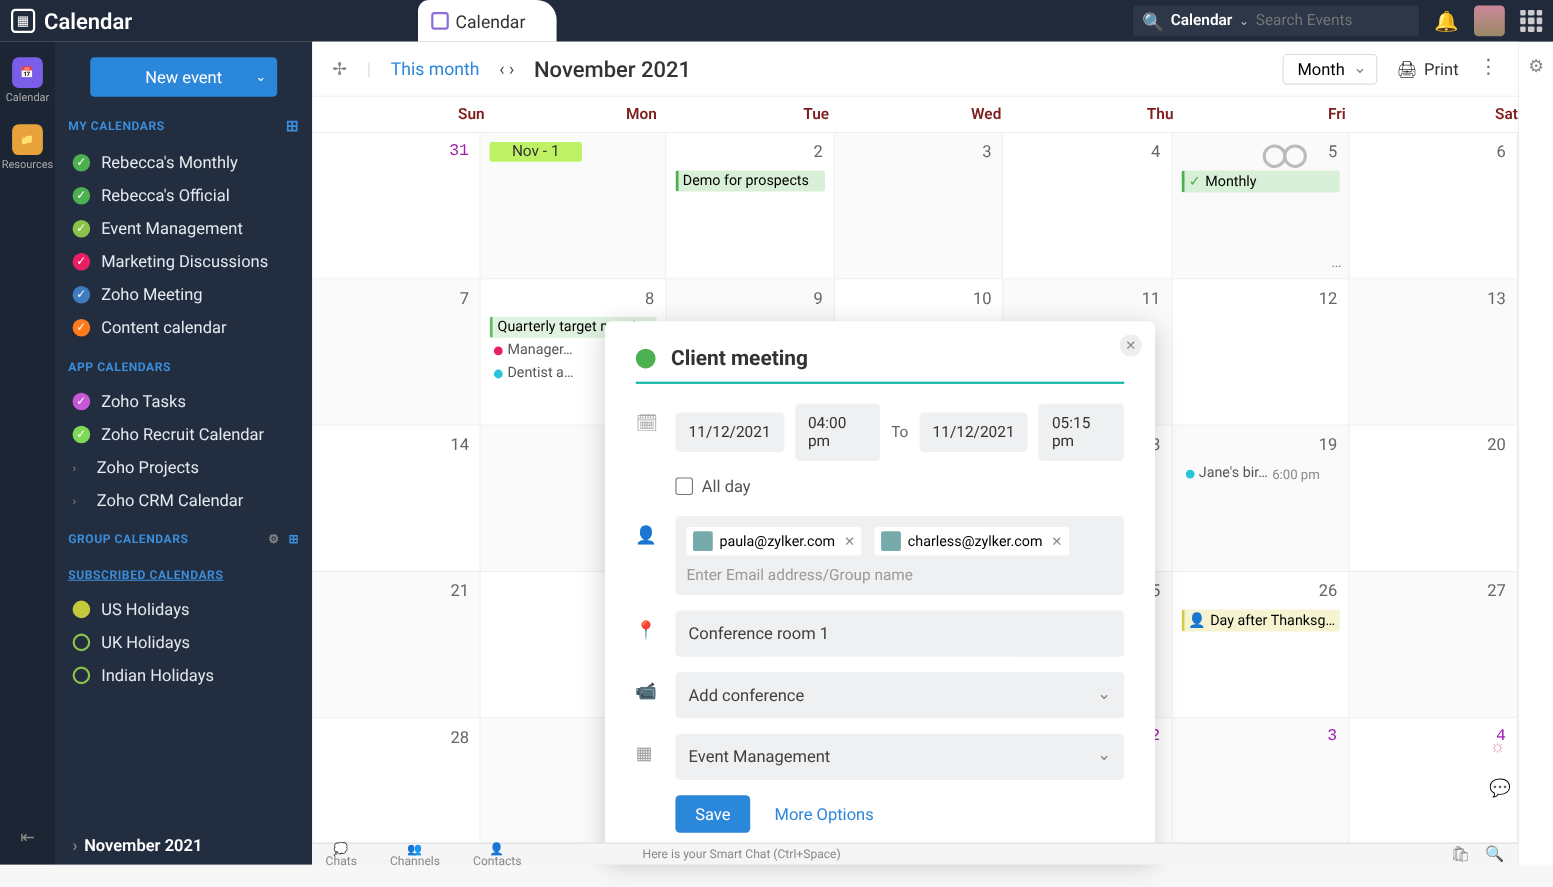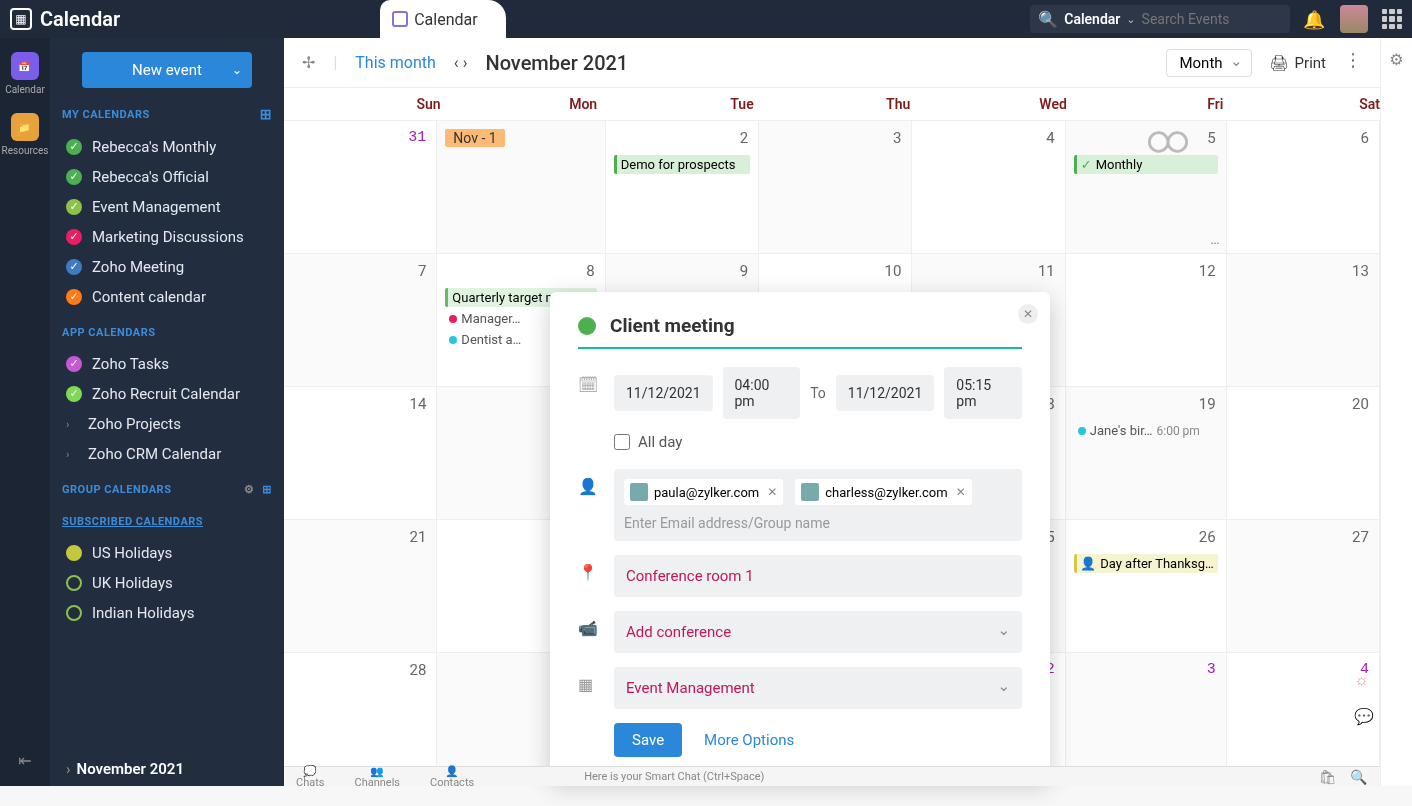--- a/index.html
+++ b/index.html
@@ -56,21 +56,21 @@
 .more{font-size:18px;color:#666;}
 
 .day-headers{display:grid;grid-template-columns:repeat(7,1fr);background:#fff;border-bottom:1px solid #eee;}
 .day-headers div{text-align:right;padding:8px 0;font-size:14px;color:#7f1d1d;font-weight:600;}
 
 .grid{flex:1;display:grid;grid-template-columns:repeat(7,1fr);grid-template-rows:repeat(5,1fr);}
 .cell{border-right:1px solid #eee;border-bottom:1px solid #eee;background:#fafafa;padding:6px 8px;position:relative;font-size:14px;}
 .cell.white{background:#fff;}
 .date-num{position:absolute;top:8px;right:10px;color:#666;font-size:15px;}
 .date-num.other{color:#a21caf;font-family:Liberation Mono, monospace;}
-.nov1{background:#fdba74;padding:1px 8px;border-radius:2px;font-size:14px;color:#333;display:inline-block;margin-top:2px;}
+.nov1{background:#bef264;padding:1px 20px;border-radius:2px;font-size:14px;color:#333;display:inline-block;margin-top:2px;}
 .ev{font-size:13px;margin-top:28px;padding:2px 4px;border-radius:2px;overflow:hidden;white-space:nowrap;text-overflow:ellipsis;}
 .ev.green{background:#d8f0d8;border-left:3px solid #4caf50;}
 .ev.green2{background:#e0f2e0;border-left:3px solid #66bb6a;}
 .ev.sub{margin-top:2px;color:#555;display:flex;align-items:center;gap:4px;}
 .sdot{width:8px;height:8px;border-radius:50%;display:inline-block;}
 .triple{position:absolute;bottom:6px;right:6px;color:#888;font-size:14px;}
 .zoho-logo{width:56px;height:34px;position:absolute;top:4px;right:30px;}
 .bird-time{color:#888;font-size:12px;}
 
 
@@ -89,21 +89,21 @@
 .pfield{background:#eef0f2;border-radius:4px;padding:10px 12px;font-size:14px;color:#333;}
 .pto{color:#666;font-size:14px;}
 .allday{display:flex;align-items:center;gap:8px;color:#555;font-size:15px;margin-left:36px;margin-bottom:18px;}
 .allday input{width:16px;height:16px;}
 .attbox{background:#eef0f2;border-radius:4px;padding:10px;flex:1;}
 .chips{display:flex;gap:12px;flex-wrap:wrap;margin-bottom:10px;}
 .chip{background:#fff;border-radius:3px;padding:4px 6px;display:flex;align-items:center;gap:6px;font-size:13px;}
 .chip .av{width:18px;height:18px;border-radius:2px;background:#7aa;}
 .chip .x{color:#888;font-size:12px;margin-left:2px;}
 .placeholder{color:#999;font-size:14px;}
-.fullfield{background:#eef0f2;border-radius:4px;padding:12px;flex:1;font-size:15px;color:#be185d;position:relative;}
+.fullfield{background:#eef0f2;border-radius:4px;padding:12px;flex:1;font-size:15px;color:#404040;position:relative;}
 .fullfield.drop::after{content:"⌄";position:absolute;right:12px;top:10px;color:#888;}
 .save-row{display:flex;align-items:center;gap:22px;margin-top:8px;margin-left:36px;}
 .save-btn{background:#2b87d9;color:#fff;border:none;border-radius:4px;padding:8px 18px;font-size:15px;}
 .more-opt{color:#2b87d9;font-size:15px;}
 
 
 .bottombar{height:20px;background:#f5f5f5;border-top:1px solid #ddd;display:flex;align-items:center;padding:0 12px;gap:30px;font-size:11px;color:#888;position:absolute;bottom:0;left:0;right:0;}
 .bottombar .bitem{display:flex;flex-direction:column;align-items:center;line-height:1;}
 .smart{margin-left:80px;}
 .br-icons{margin-left:auto;display:flex;gap:14px;font-size:14px;}
@@ -267,22 +267,22 @@
           <span>Print</span>
         </div>
         <span class="more">⋮</span>
       </div>
     </div>
 
     <div class="day-headers" id="day-headers">
         <div>Sun</div>
         <div>Mon</div>
         <div>Tue</div>
+        <div>Wed</div>
         <div>Thu</div>
-        <div>Wed</div>
         <div>Fri</div>
         <div>Sat</div>
       </div>
     <div class="grid" id="grid">
         <div class="cell white">
           <span class="date-num other">31</span>
         </div>
         <div class="cell "><span class="nov1">Nov - 1</span></div>
         <div class="cell white">
           <span class="date-num ">2</span>

